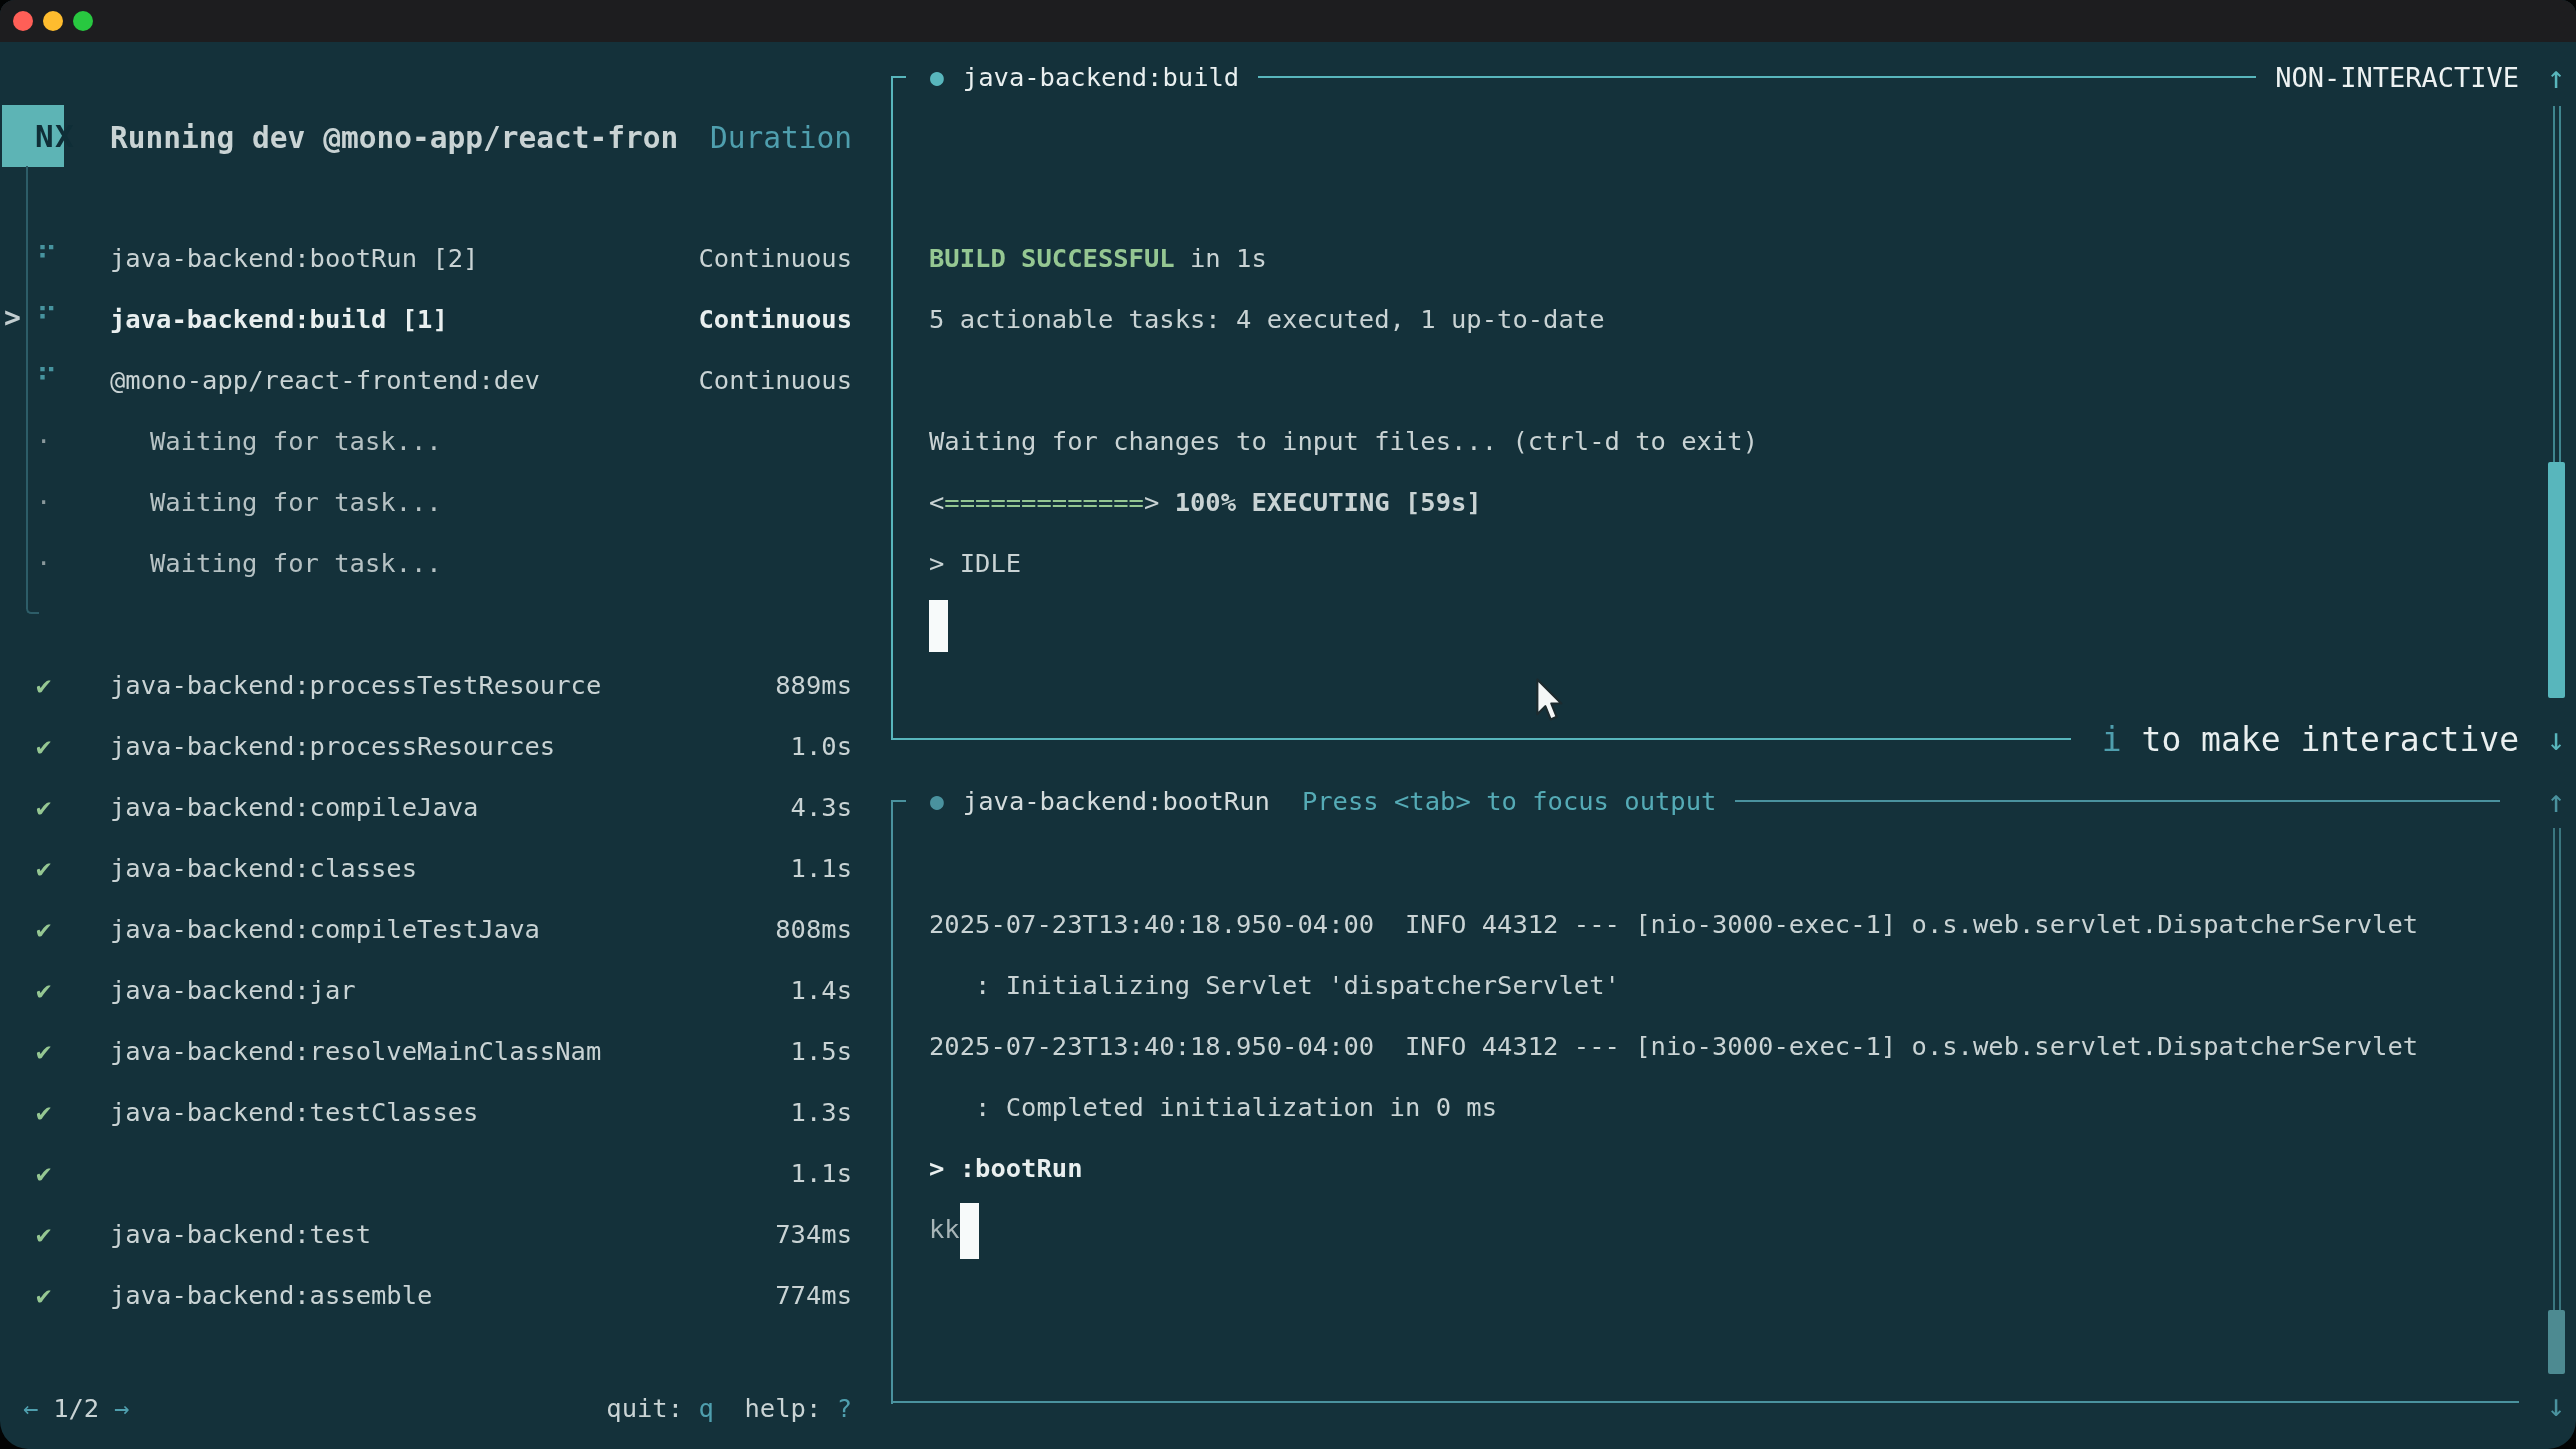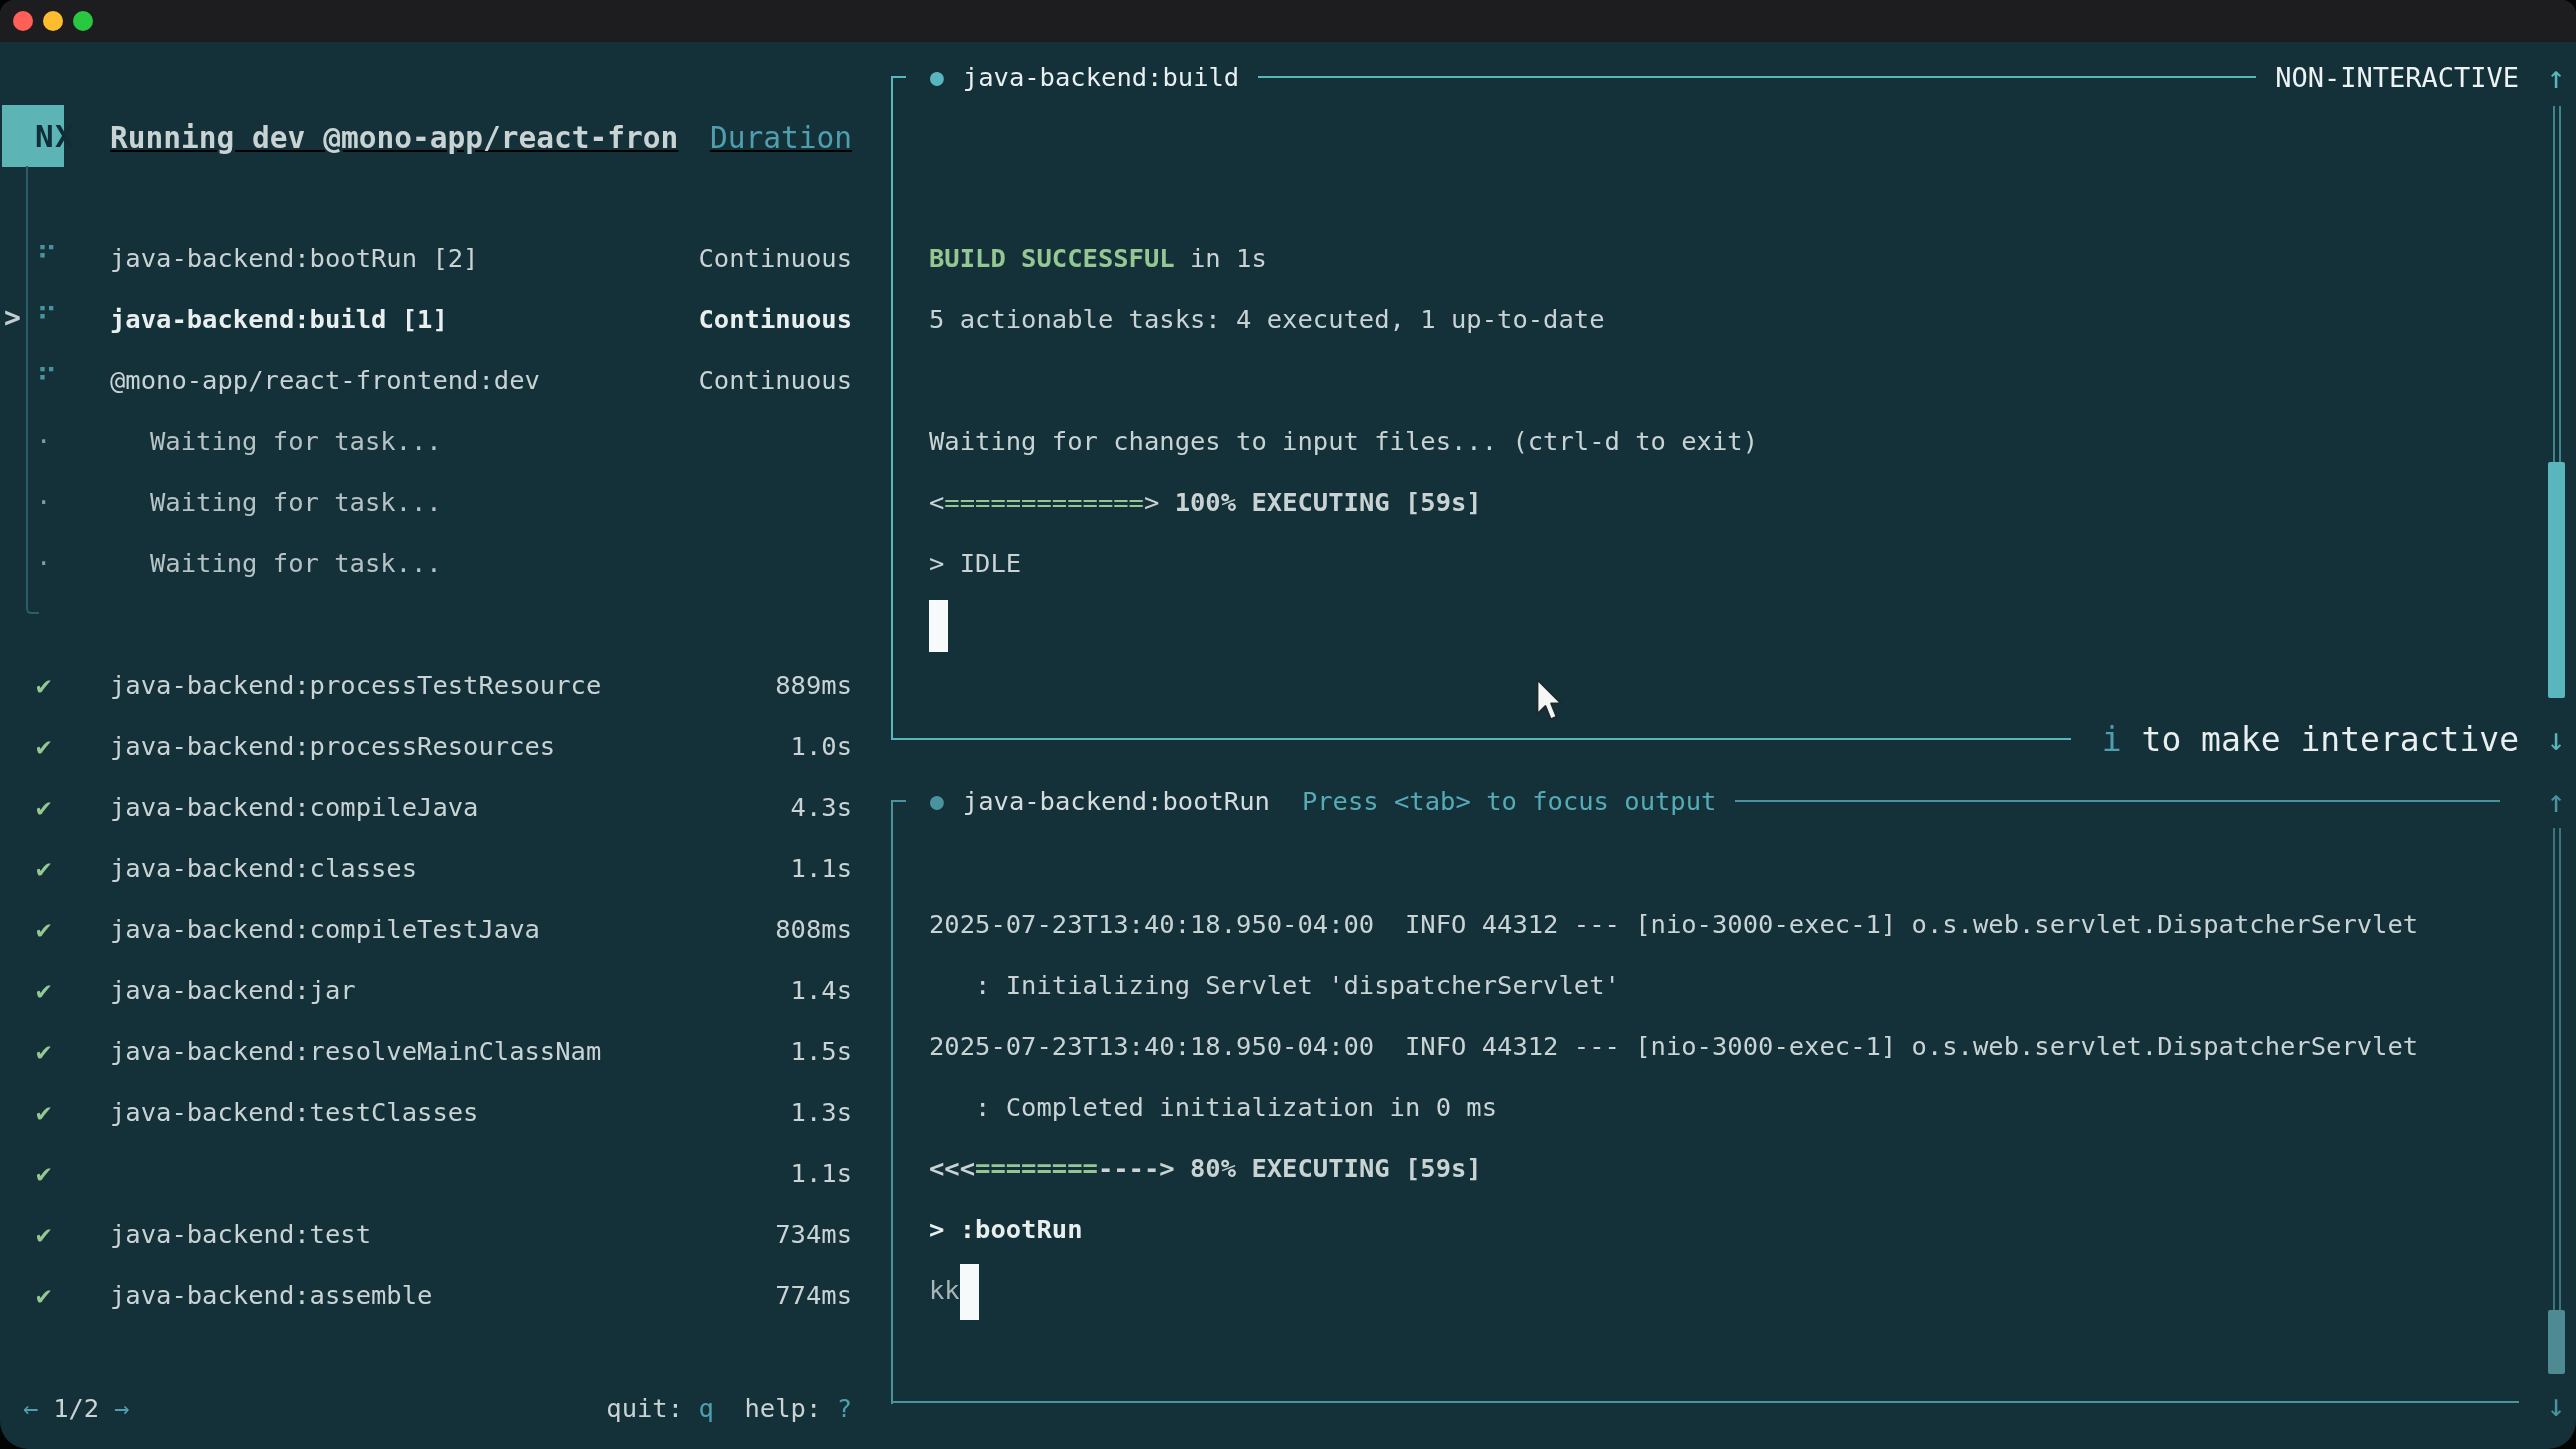--- a/index.html
+++ b/index.html
@@ -26,21 +26,21 @@
   .window{position:absolute;inset:0;background:var(--bg);border-radius:14.8px 14.8px 28px 28px;overflow:hidden;}
   .titlebar{position:absolute;left:0;top:0;right:0;height:42px;background:var(--titlebar);}
   .light{position:absolute;top:10.7px;width:20px;height:20px;border-radius:50%;}
   .tline{height:61px;white-space:pre;font-size:25.5px;line-height:61px;color:var(--text);}
 
   
   .nx-logo{position:absolute;left:2px;top:105px;width:62px;height:62px;background:var(--logo-bg);
            display:flex;align-items:center;justify-content:center;color:var(--logo-fg);
            font-size:31px;font-weight:bold;letter-spacing:1.3px;padding-left:44px;}
   .lp-header{position:absolute;left:110px;top:108px;width:742px;height:60px;display:flex;
-             justify-content:space-between;align-items:center;text-decoration:underline;}
+             justify-content:space-between;align-items:center;}
   .lp-title{font-size:29.5px;font-weight:600;color:var(--text);white-space:pre;}
   .lp-durcol{font-size:29.5px;color:var(--accent);}
   .tree{position:absolute;left:25.5px;top:166px;width:13.4px;height:448px;
         border-left:2px solid var(--accent-dim);border-bottom:2px solid var(--accent-dim);
         border-bottom-left-radius:5.4px;}
   .sel-caret{position:absolute;left:4px;top:288px;height:60px;line-height:60px;
              font-size:28px;font-weight:bold;color:#c3ced0;}
   .tasklist{position:absolute;left:0;top:228px;width:891px;}
   .trow{position:relative;height:61px;}
   .ticon{position:absolute;left:36px;top:0;height:61px;line-height:61px;font-size:25.5px;white-space:pre;}
@@ -244,21 +244,20 @@
     <span class="phint">Press &lt;tab&gt; to focus output</span>
     <div class="pline" style="background:var(--accent-muted);"></div>
   </div>
   <div class="scroll-arrow" style="top:771px;color:var(--accent-muted);">↑</div>
 
   <div class="pcontent" style="top:894px;">
     <div class="tline">2025-07-23T13:40:18.950-04:00  INFO 44312 --- [nio-3000-exec-1] o.s.web.servlet.DispatcherServlet</div>
     <div class="tline">   : Initializing Servlet 'dispatcherServlet'</div>
     <div class="tline">2025-07-23T13:40:18.950-04:00  INFO 44312 --- [nio-3000-exec-1] o.s.web.servlet.DispatcherServlet</div>
     <div class="tline">   : Completed initialization in 0 ms</div>
-    <div class="tline boldline"><span>&lt;&lt;&lt;</span><span class="green">========</span><span>----&gt;</span><span> 80% EXECUTING [59s]</span></div>
     <div class="tline boldline bright">&gt; :bootRun</div>
     <div class="tline"><span style="color:var(--text-dim);">kk</span><span class="block-cursor tall"></span></div>
   </div>
 
   <div class="track" style="top:828px;height:482px;border-color:var(--track-bot);"></div>
   <div class="thumb" style="top:1310px;height:64px;background:var(--thumb-muted);"></div>
 
   <div class="bborder" style="left:891px;top:1401px;width:1628px;background:var(--accent-muted);"></div>
   <div class="scroll-arrow" style="top:1375px;color:var(--accent-muted);">↓</div>
 

